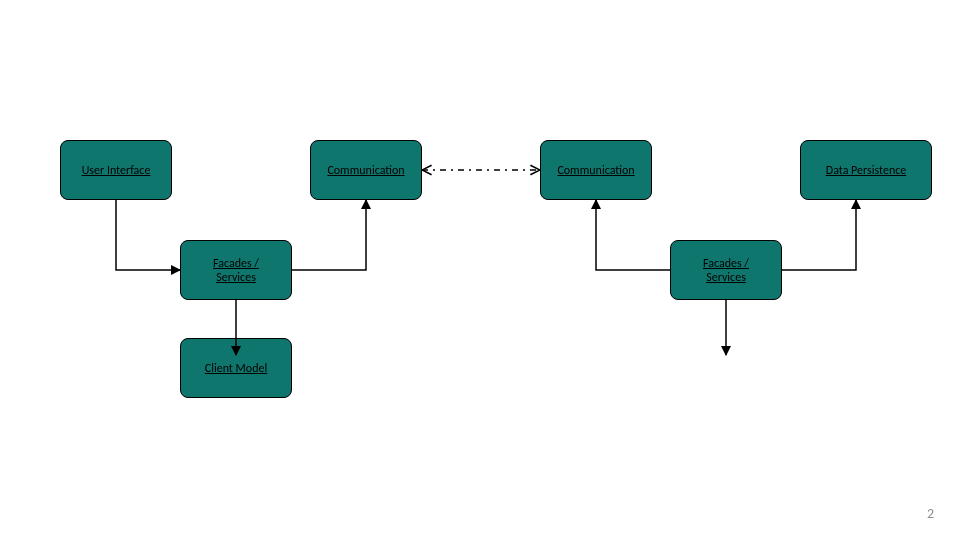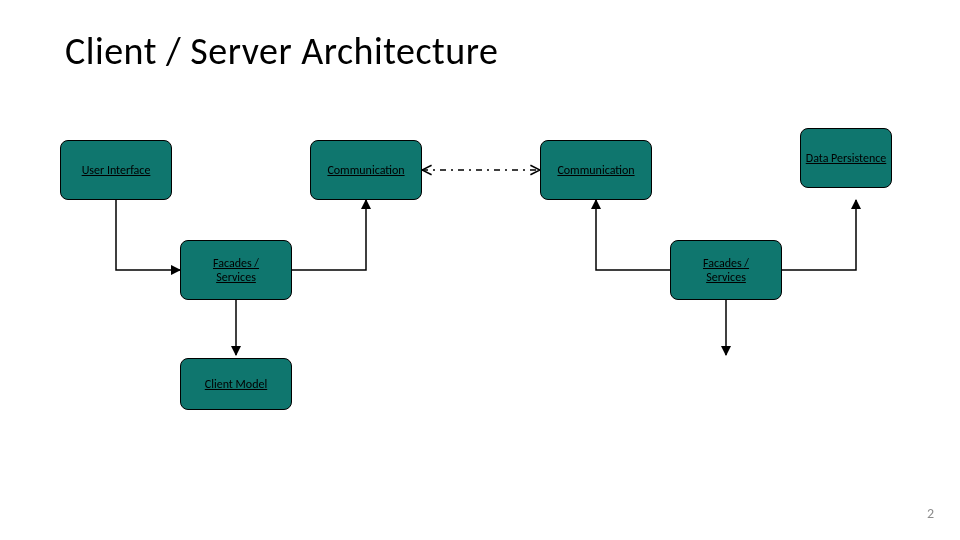--- a/index.html
+++ b/index.html
@@ -52,47 +52,46 @@
     width: 960px;
     height: 540px;
     pointer-events: none;
   }
 </style>
 </head>
 <body>
 
 <div class="slide">
 
-  <div class="title">Client / Server Architecture</div>
 
   <div class="box" style="left:60px;  top:140px; width:112px; height:60px;">
     <span>User Interface</span>
   </div>
 
   <div class="box" style="left:180px; top:240px; width:112px; height:60px;">
     <span>Facades /<br>Services</span>
   </div>
 
   <div class="box" style="left:310px; top:140px; width:112px; height:60px;">
     <span>Communication</span>
   </div>
 
-  <div class="box" style="left:180px; top:358px; width:112px; height:52px;">
+  <div class="box" style="left:180px; top:338px; width:112px; height:60px;">
     <span>Client Model</span>
   </div>
 
   <div class="box" style="left:540px; top:140px; width:112px; height:60px;">
     <span>Communication</span>
   </div>
 
   <div class="box" style="left:670px; top:240px; width:112px; height:60px;">
     <span>Facades /<br>Services</span>
   </div>
 
-  <div class="box" style="left:800px; top:128px; width:92px; height:60px;">
+  <div class="box" style="left:800px; top:140px; width:132px; height:60px;">
     <span>Data Persistence</span>
   </div>
 
 
   <svg class="connectors">
     <defs>
       <marker id="arrow" viewBox="0 0 10 10" refX="9" refY="5" markerWidth="7" markerHeight="7" orient="auto-start-reverse">
         <path d="M 0 0 L 10 5 L 0 10 z" fill="#000"></path>
       </marker>
       <marker id="arrow-open" viewBox="0 0 10 10" refX="9" refY="5" markerWidth="8" markerHeight="8" orient="auto-start-reverse">

